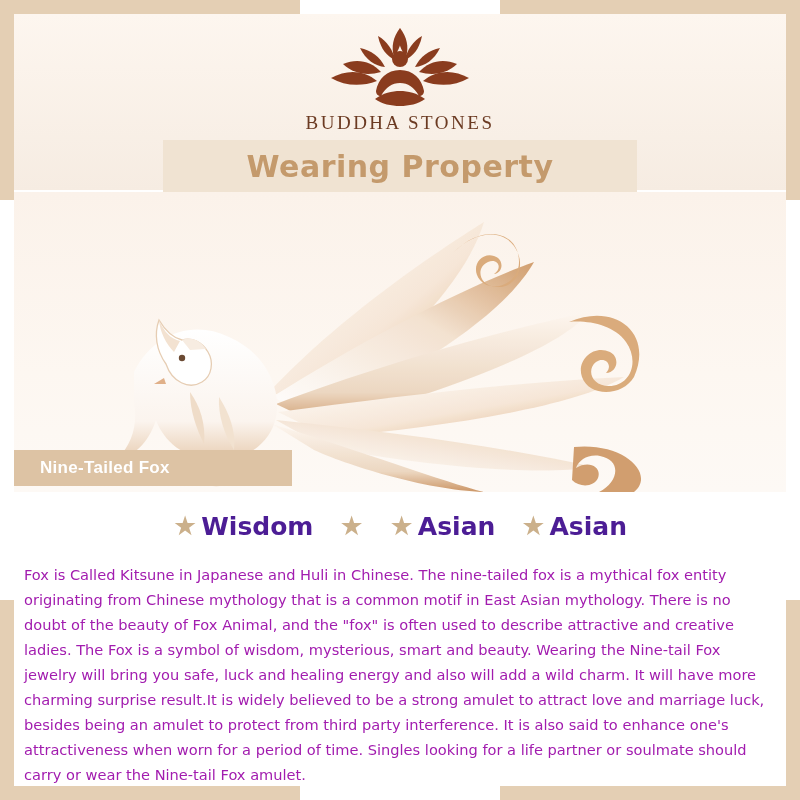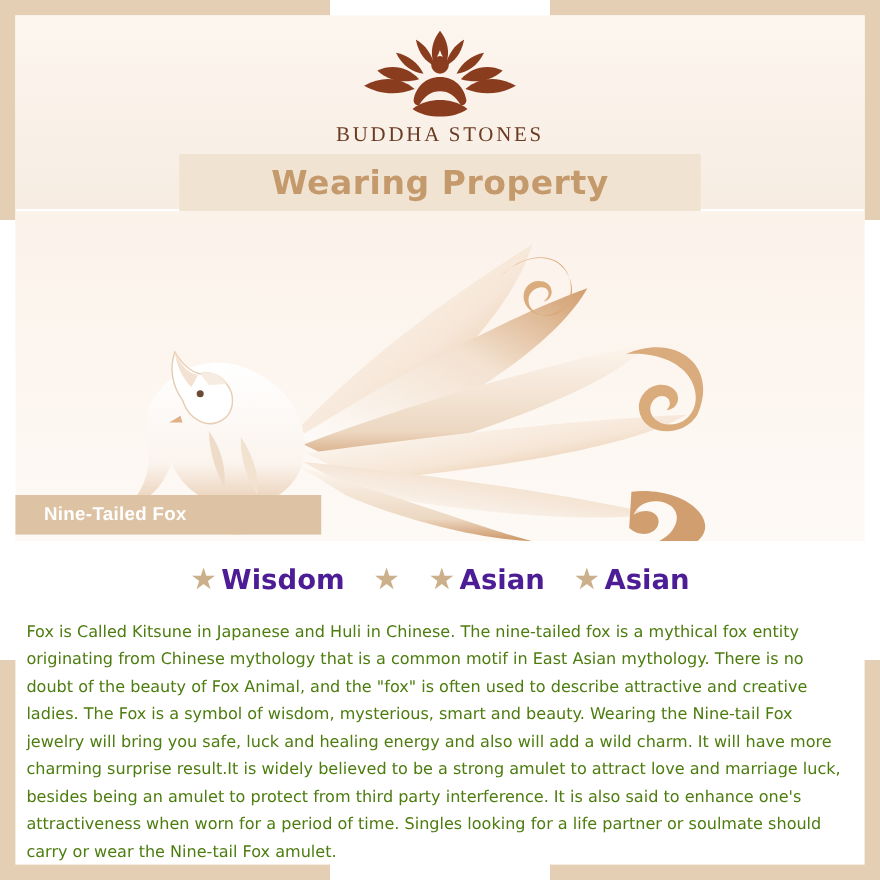--- a/index.html
+++ b/index.html
@@ -156,21 +156,21 @@
   }
 
   
   .body-copy {
     position: absolute;
     left: 24px;
     top: 562px;
     width: 752px;
     font-size: 14.6px;
     line-height: 25px;
-    color: #4d7c0f;
+    color: #a21caf;
     text-align: left;
     font-family: "DejaVu Sans", sans-serif;
   }
   .body-copy p { margin: 0; }
 </style>
 </head>
 <body>
 
 <div class="page">
   <div class="frame"></div>

